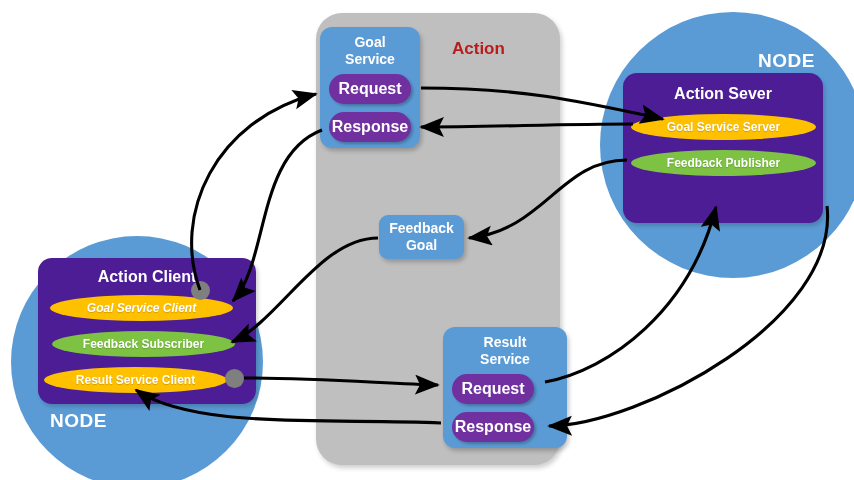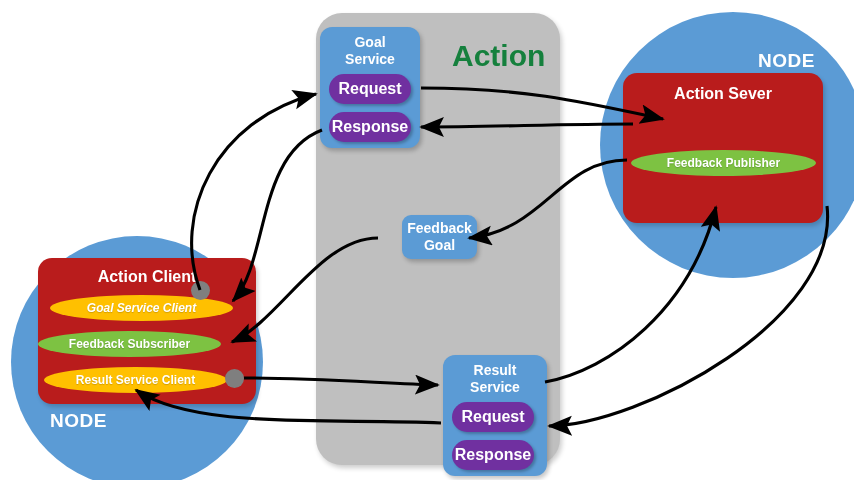--- a/index.html
+++ b/index.html
@@ -25,21 +25,21 @@
   .node-label {
     position: absolute;
     color: #ffffff;
     font-weight: bold;
     font-size: 19px;
     letter-spacing: 0.5px;
     white-space: nowrap;
   }
   .inner-box {
     position: absolute;
-    background: #b91c1c;
+    background: #4c1d95;
     border-radius: 14px;
     box-shadow: 2px 3px 4px rgba(0,0,0,0.18);
   }
   .inner-title {
     position: absolute;
     left: 0;
     right: 0;
     text-align: center;
     color: #ffffff;
     font-weight: bold;
@@ -62,23 +62,23 @@
   .pill-green  { background: #7DC242; }
 
   .gray-panel {
     position: absolute;
     background: #BFBFBF;
     border-radius: 26px;
     box-shadow: 2px 3px 5px rgba(0,0,0,0.20);
   }
   .gray-panel-label {
     position: absolute;
-    color: #15803d;
-    font-weight: bold;
-    font-size: 30px;
+    color: #b91c1c;
+    font-weight: bold;
+    font-size: 17px;
     white-space: nowrap;
   }
   .svc-box {
     position: absolute;
     background: #5B9BD5;
     border-radius: 12px;
     box-shadow: 2px 3px 4px rgba(0,0,0,0.22);
   }
   .svc-title {
     position: absolute;
@@ -137,46 +137,47 @@
 <div id="canvas">
 
   <div class="gray-panel" style="left:316px; top:13px; width:244px; height:452px;"></div>
   <div class="gray-panel-label" style="left:452px; top:39px;">Action</div>
 
   <div class="node-circle" style="left:600px; top:12px; width:266px; height:266px;"></div>
   <div class="node-label" style="left:758px; top:50px;">NODE</div>
 
   <div class="inner-box" style="left:623px; top:73px; width:200px; height:150px;">
     <div class="inner-title" style="top:12px;">Action Sever</div>
+    <div class="pill pill-yellow" style="left:8px; top:41px; width:185px; height:26px;">Goal Service Server</div>
     <div class="pill pill-green" style="left:8px; top:77px; width:185px; height:26px;">Feedback Publisher</div>
   </div>
 
   <div class="node-circle" style="left:11px; top:236px; width:252px; height:252px;"></div>
   <div class="node-label" style="left:50px; top:410px;">NODE</div>
 
   <div class="inner-box" style="left:38px; top:258px; width:218px; height:146px;">
     <div class="inner-title" style="top:10px;">Action Client</div>
     <div class="pill pill-yellow" style="left:12px; top:37px; width:183px; height:26px;font-style:italic;">Goal Service Client</div>
-    <div class="pill pill-green" style="left:0; top:73px; width:183px; height:26px;">Feedback Subscriber</div>
+    <div class="pill pill-green" style="left:14px; top:73px; width:183px; height:26px;">Feedback Subscriber</div>
     <div class="pill pill-yellow" style="left:6px; top:109px; width:183px; height:26px;">Result Service Client</div>
   </div>
 
   <div class="svc-box" style="left:320px; top:27px; width:100px; height:121px;">
     <div class="svc-title" style="top:7px;">Goal</div>
     <div class="svc-title" style="top:24px;">Service</div>
     <div class="rr-box" style="left:9px; top:47px; width:82px; height:30px;">Request</div>
     <div class="rr-box" style="left:9px; top:85px; width:82px; height:30px;">Response</div>
   </div>
 
-  <div class="topic-box" style="left:402px; top:215px; width:75px; height:44px;">
+  <div class="topic-box" style="left:379px; top:215px; width:85px; height:44px;">
     <span>Feedback</span>
     <span>Goal</span>
   </div>
 
-  <div class="svc-box" style="left:443px; top:327px; width:104px; height:121px;margin-top:28px;">
+  <div class="svc-box" style="left:443px; top:327px; width:124px; height:121px;">
     <div class="svc-title" style="top:7px;">Result</div>
     <div class="svc-title" style="top:24px;">Service</div>
     <div class="rr-box" style="left:9px; top:47px; width:82px; height:30px;">Request</div>
     <div class="rr-box" style="left:9px; top:85px; width:82px; height:30px;">Response</div>
   </div>
 
   <div class="conn-dot" style="left:191px; top:281px; width:19px; height:19px;"></div>
   <div class="conn-dot" style="left:225px; top:369px; width:19px; height:19px;"></div>
 
   <svg id="arrows" viewBox="0 0 854 480" xmlns="http://www.w3.org/2000/svg">

